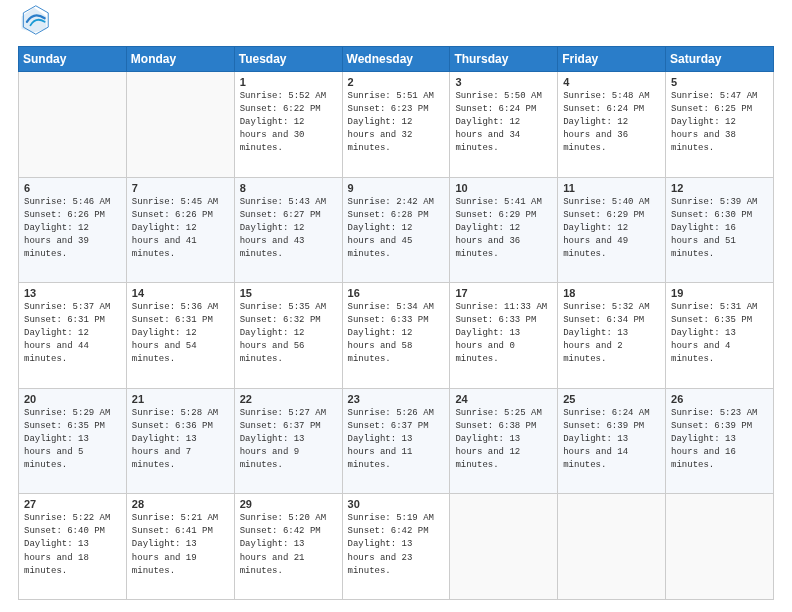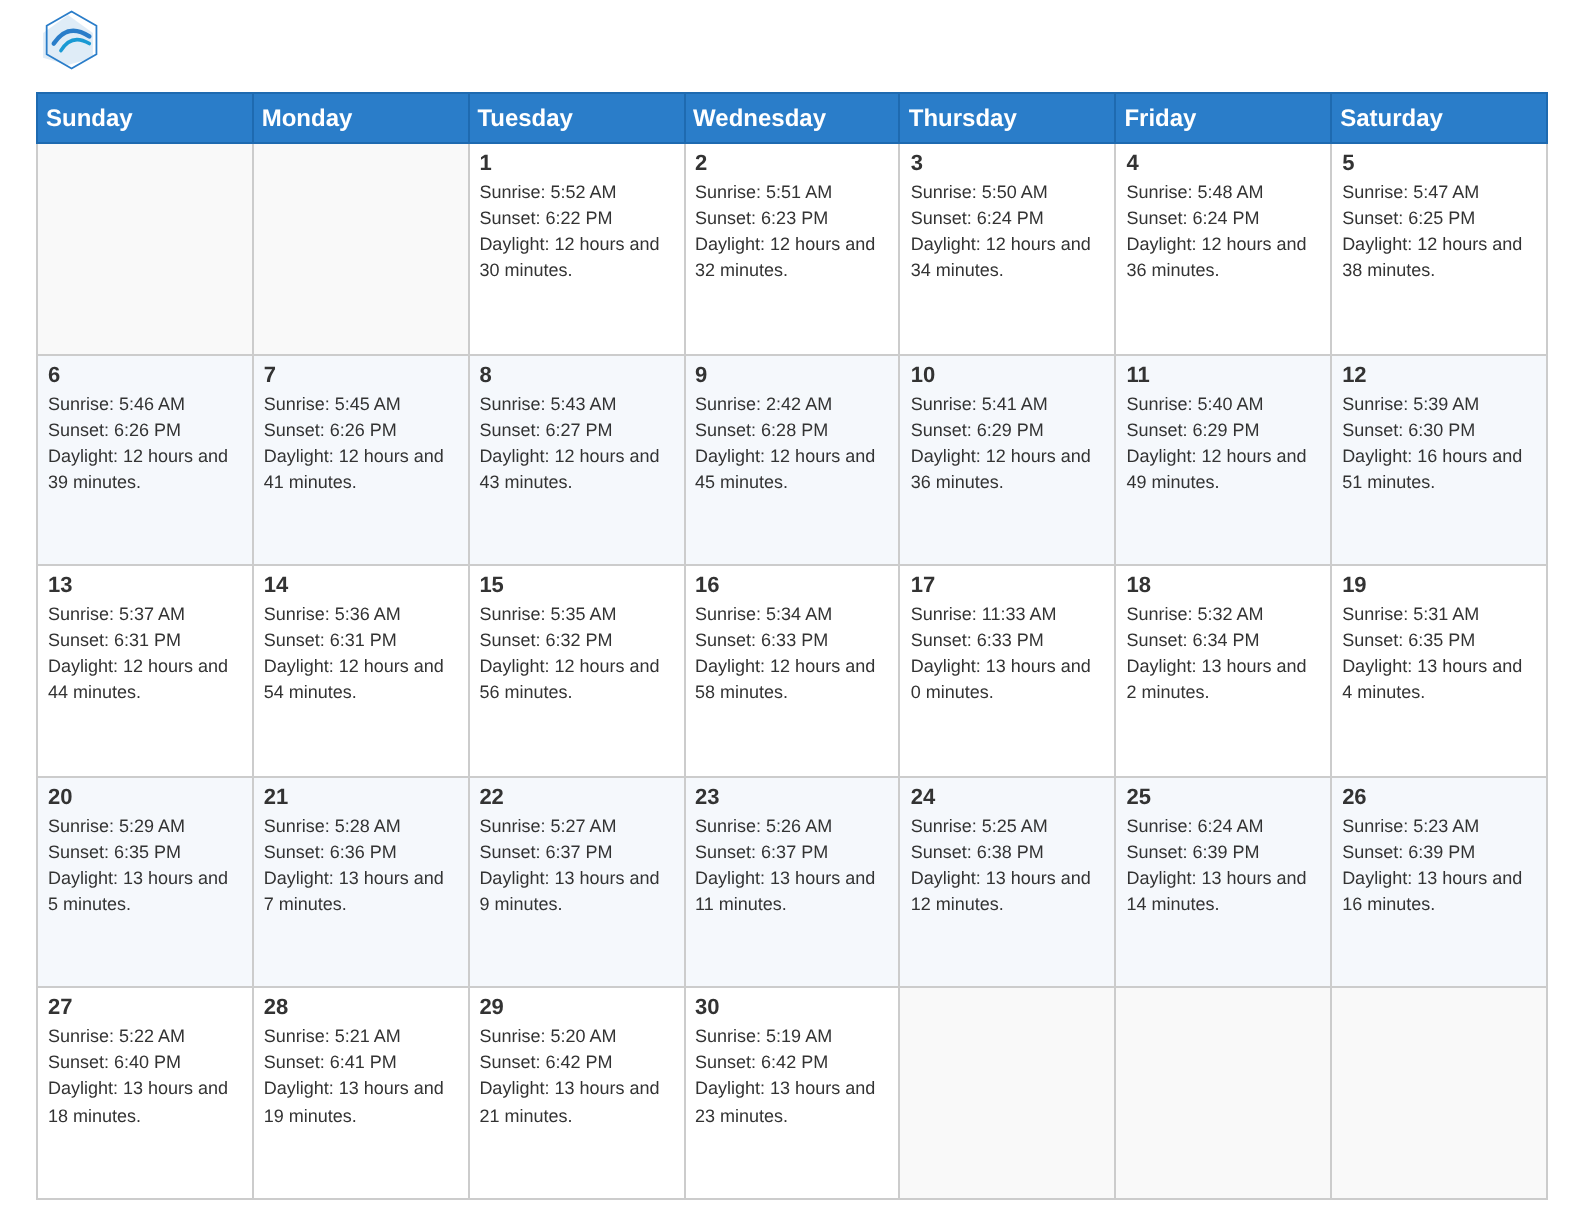--- a/index.html
+++ b/index.html
@@ -86,20 +86,21 @@
     .day-num {
       font-size: 11px;
       font-weight: bold;
       display: block;
       margin-bottom: 2px;
     }
     .day-info {
       font-size: 9px;
       line-height: 1.45;
       color: #333;
+      font-family: Liberation Mono, monospace;
     }
     .empty-cell {
       background: #f9f9f9 !important;
     }
     table {
       width: 100%;
       border-collapse: collapse;
     }
   </style>
 </head>

